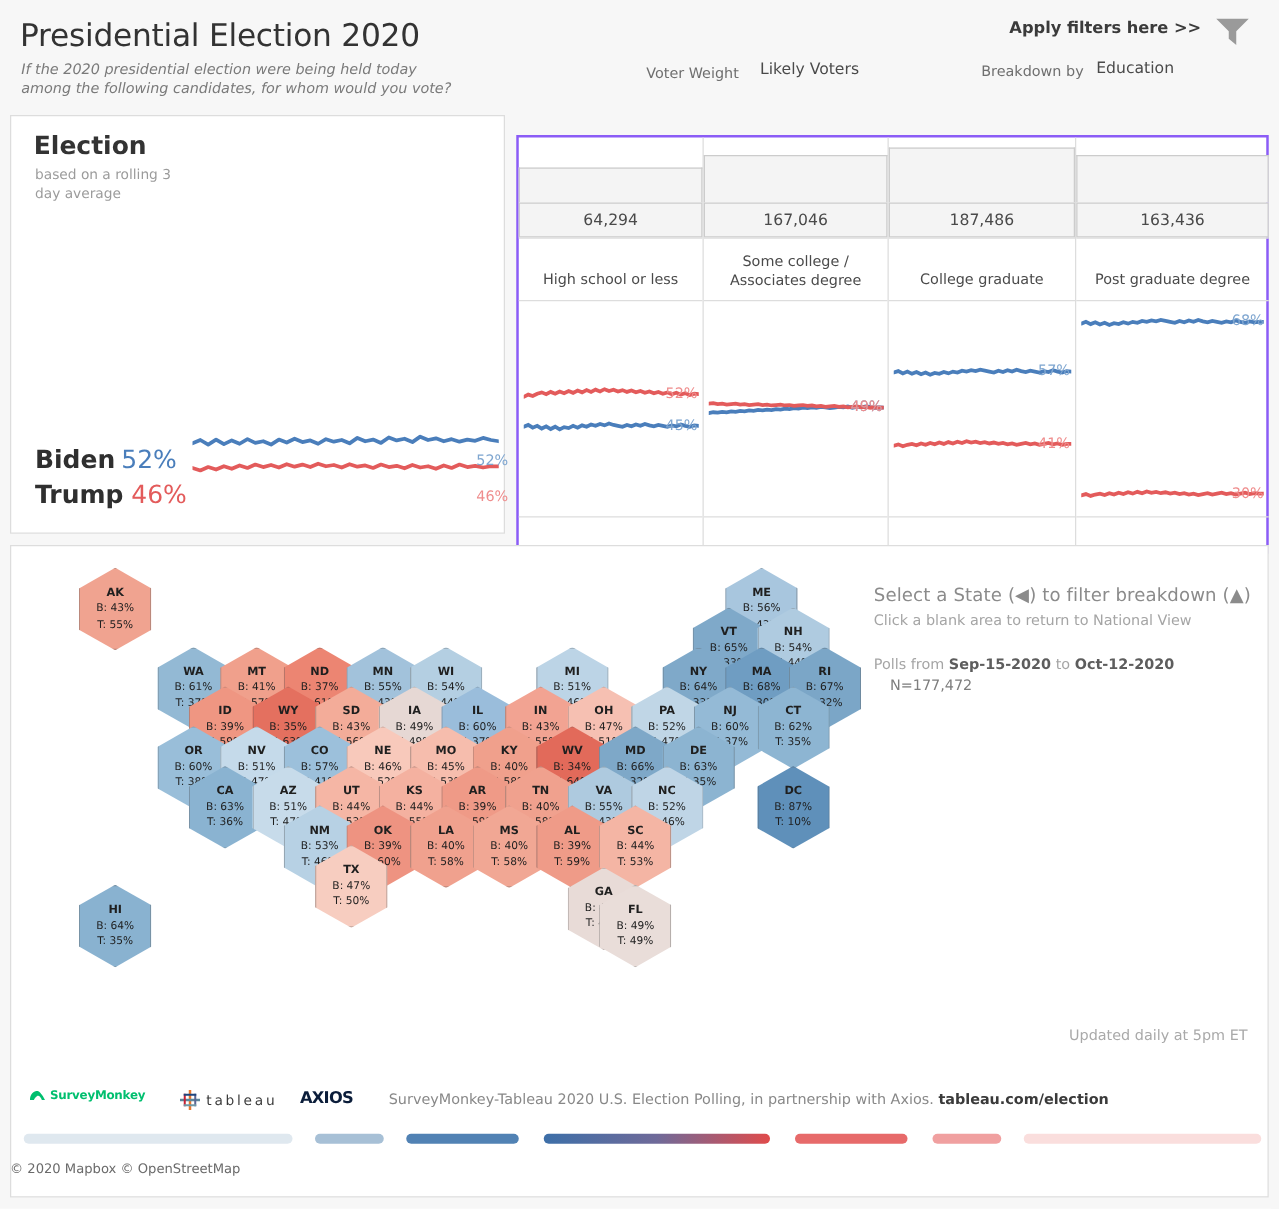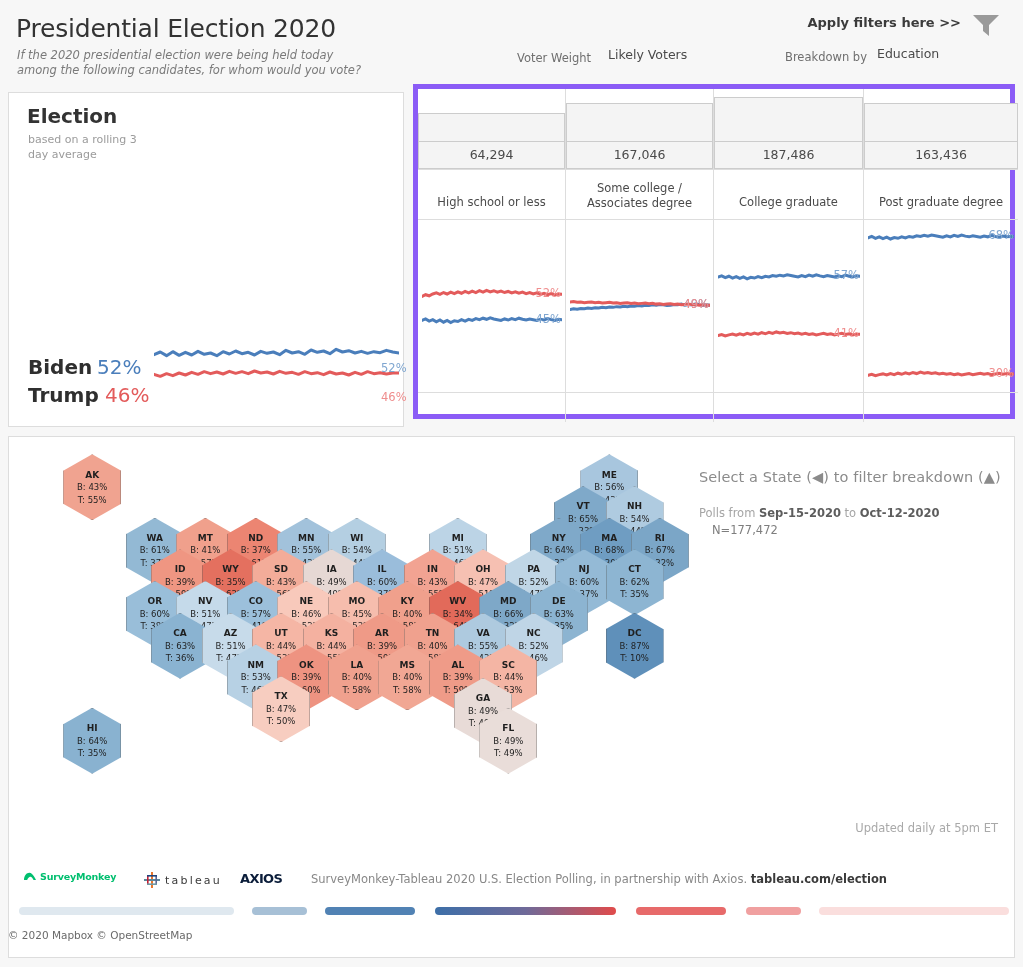--- a/index.html
+++ b/index.html
@@ -48,22 +48,22 @@
   #nat-trump-val{position:absolute;left:96px;top:290px;font-size:20px;color:#e35b5b;}
   #nat-chart{position:absolute;left:145px;top:240px;width:245px;height:60px;}
   #nat-axis{position:absolute;left:145px;top:395px;width:250px;height:2px;background:#d8d8d8;}
   .nat-tick{position:absolute;top:396px;width:1px;height:5px;background:#d8d8d8;}
   .nat-month{position:absolute;top:404px;font-size:11.5px;color:#777;text-align:center;width:40px;}
   #nat-lbl-b{position:absolute;left:372px;top:268px;font-size:11.5px;color:#7fa6d0;}
   #nat-lbl-t{position:absolute;left:372px;top:297px;font-size:11.5px;color:#ef8d8d;}
 
   
   #breakdown{
-    position:absolute;left:413px;top:84px;width:602px;height:335px;
-    background:#fff;border:5px solid #8b5cf6;box-sizing:border-box;
+    position:absolute;left:413px;top:108px;width:602px;height:335px;
+    background:#fff;border:2px solid #8b5cf6;box-sizing:border-box;
   }
   .bd-col{position:absolute;top:0;height:333px;box-sizing:border-box;border-right:1px solid #ddd;}
   .bd-col.last{border-right:none;}
   .bd-count-box{
     position:absolute;left:0;right:0;
     border:1px solid #ccc;background:#f4f4f4;box-sizing:border-box;
     text-align:center;font-size:12.5px;color:#4a4a4a;
     line-height:26px;height:28px;
   }
   .bd-count-stack{position:absolute;left:0;right:0;border:1px solid #ccc;border-bottom:none;background:#f4f4f4;box-sizing:border-box;}
@@ -606,21 +606,21 @@
         </div>
       </div>
       <div class="hex-wrap" style="left: 243.06px; top: 239.225px;">
         <div style="position: absolute; left: 0px; top: 0px; width: 58px; height: 66px; background: rgb(247, 205, 192); clip-path: polygon(50% 0%, 100% 25%, 100% 75%, 50% 100%, 0% 75%, 0% 25%); box-shadow: rgba(90, 90, 90, 0.35) 0px 0px 0px 1px inset;"></div>
         <div class="hex-txt">
           <div class="hex-abbr">TX</div>
           <div>B: 47%</div>
           <div>T: 50%</div>
         </div>
       </div>
-      <div class="hex-wrap" style="left: 445.06px; top: 241px;">
+      <div class="hex-wrap" style="left: 445.06px; top: 257px;">
         <div style="position: absolute; left: 0px; top: 0px; width: 58px; height: 66px; background: rgb(232, 219, 215); clip-path: polygon(50% 0%, 100% 25%, 100% 75%, 50% 100%, 0% 75%, 0% 25%); box-shadow: rgba(90, 90, 90, 0.35) 0px 0px 0px 1px inset;"></div>
         <div class="hex-txt">
           <div class="hex-abbr">GA</div>
           <div>B: 49%</div>
           <div>T: 49%</div>
         </div>
       </div>
       <div class="hex-wrap" style="left: 470.31px; top: 270.75px;">
         <div style="position: absolute; left: 0px; top: 0px; width: 58px; height: 66px; background: rgb(233, 221, 217); clip-path: polygon(50% 0%, 100% 25%, 100% 75%, 50% 100%, 0% 75%, 0% 25%); box-shadow: rgba(90, 90, 90, 0.35) 0px 0px 0px 1px inset;"></div>
         <div class="hex-txt">
@@ -634,20 +634,21 @@
         <div class="hex-txt">
           <div class="hex-abbr">HI</div>
           <div>B: 64%</div>
           <div>T: 35%</div>
         </div>
       </div>
     </div>
 
   <div id="info-panel">
     <div id="info-title">Select a State (◀) to filter breakdown (▲)</div>
+    <div id="info-sub">Click a blank area to return to National View</div>
     <div id="info-polls">
       <span>Polls from</span>
       <b>Sep-15-2020</b>
       <span>to</span>
       <b>Oct-12-2020</b>
     </div>
     <div id="info-n">N=177,472</div>
   </div>
 
   <div id="updated">Updated daily at 5pm ET</div>

